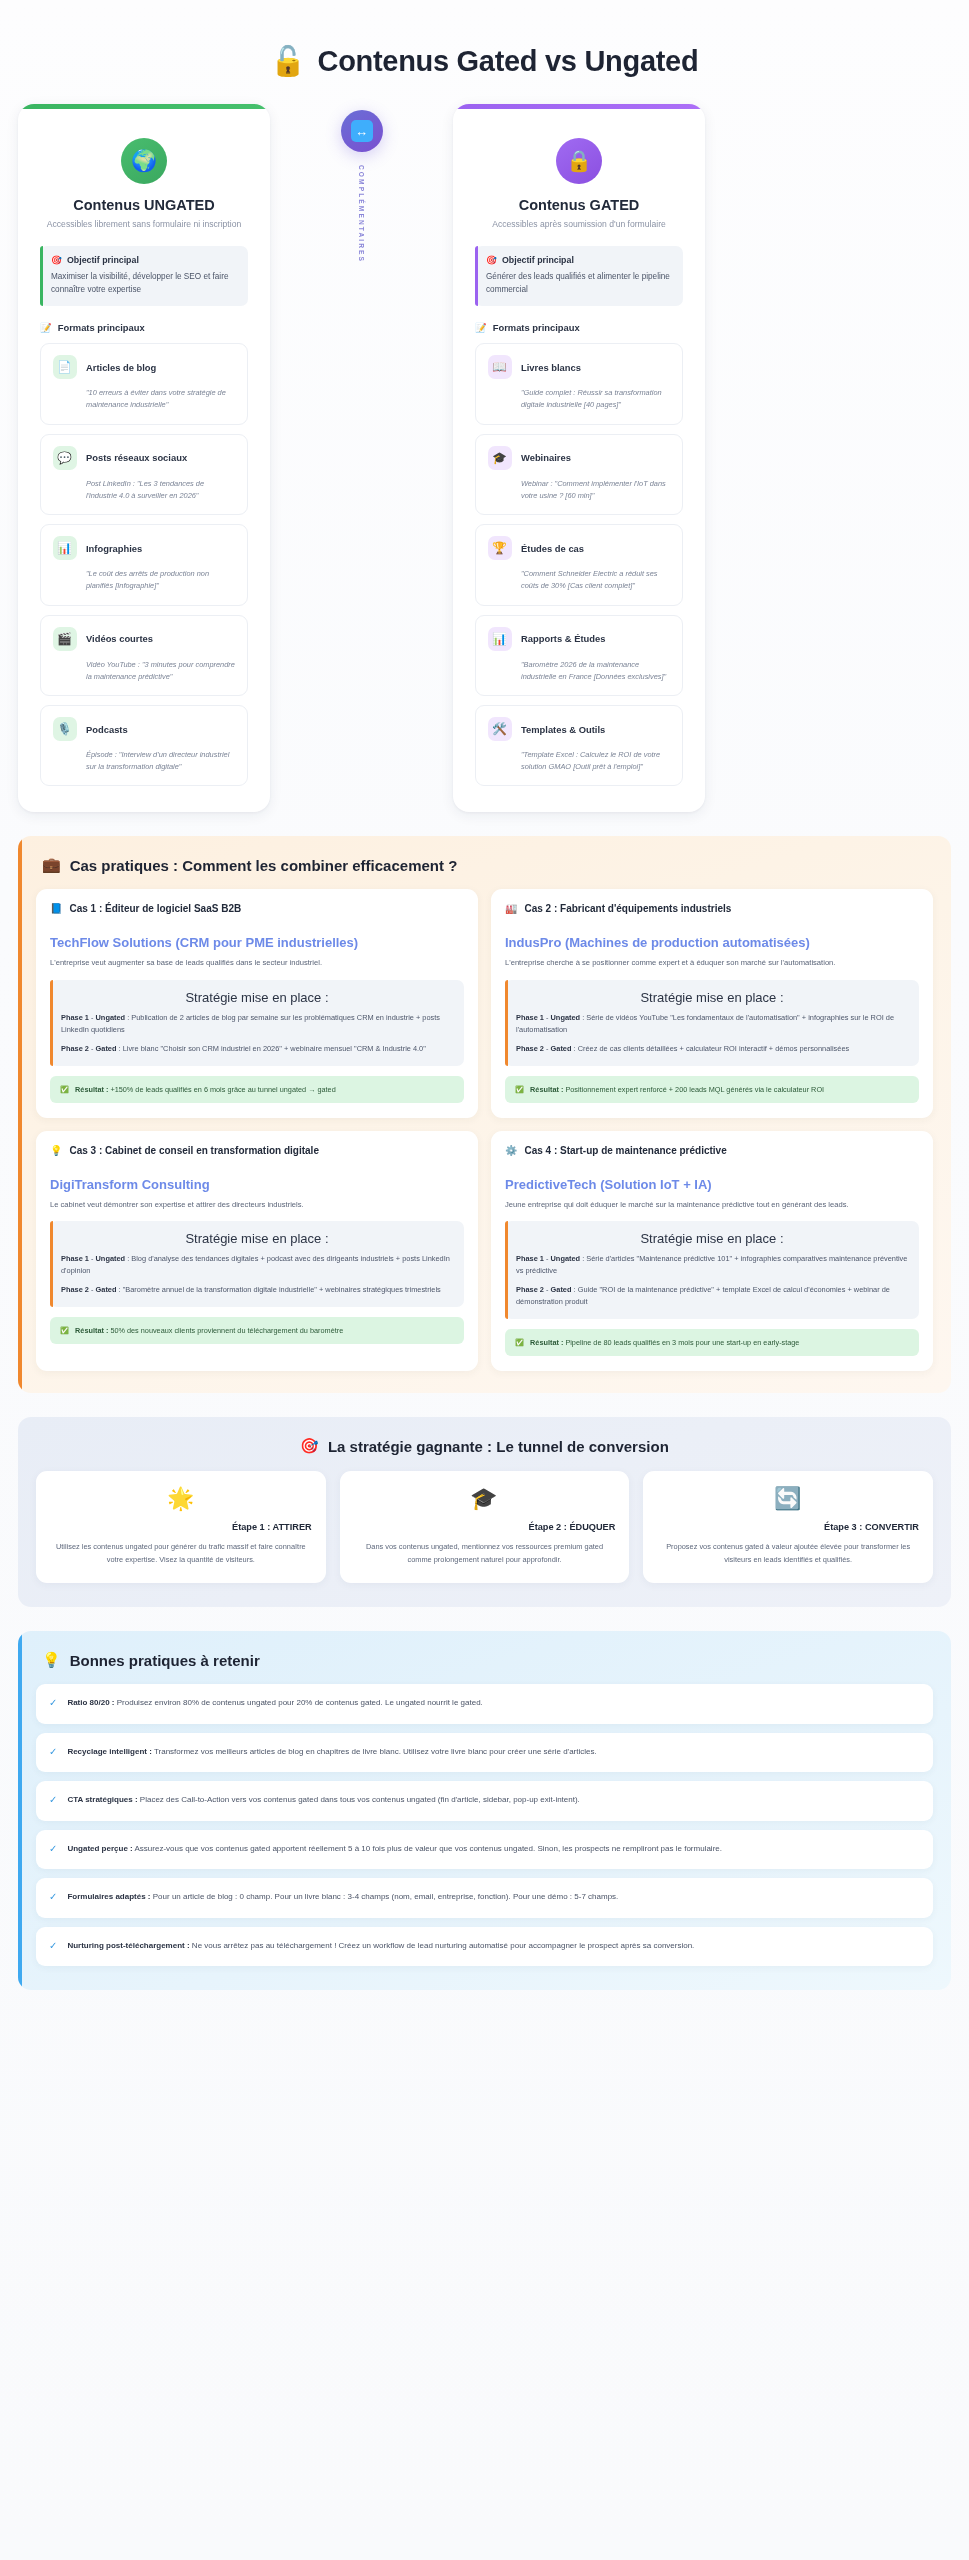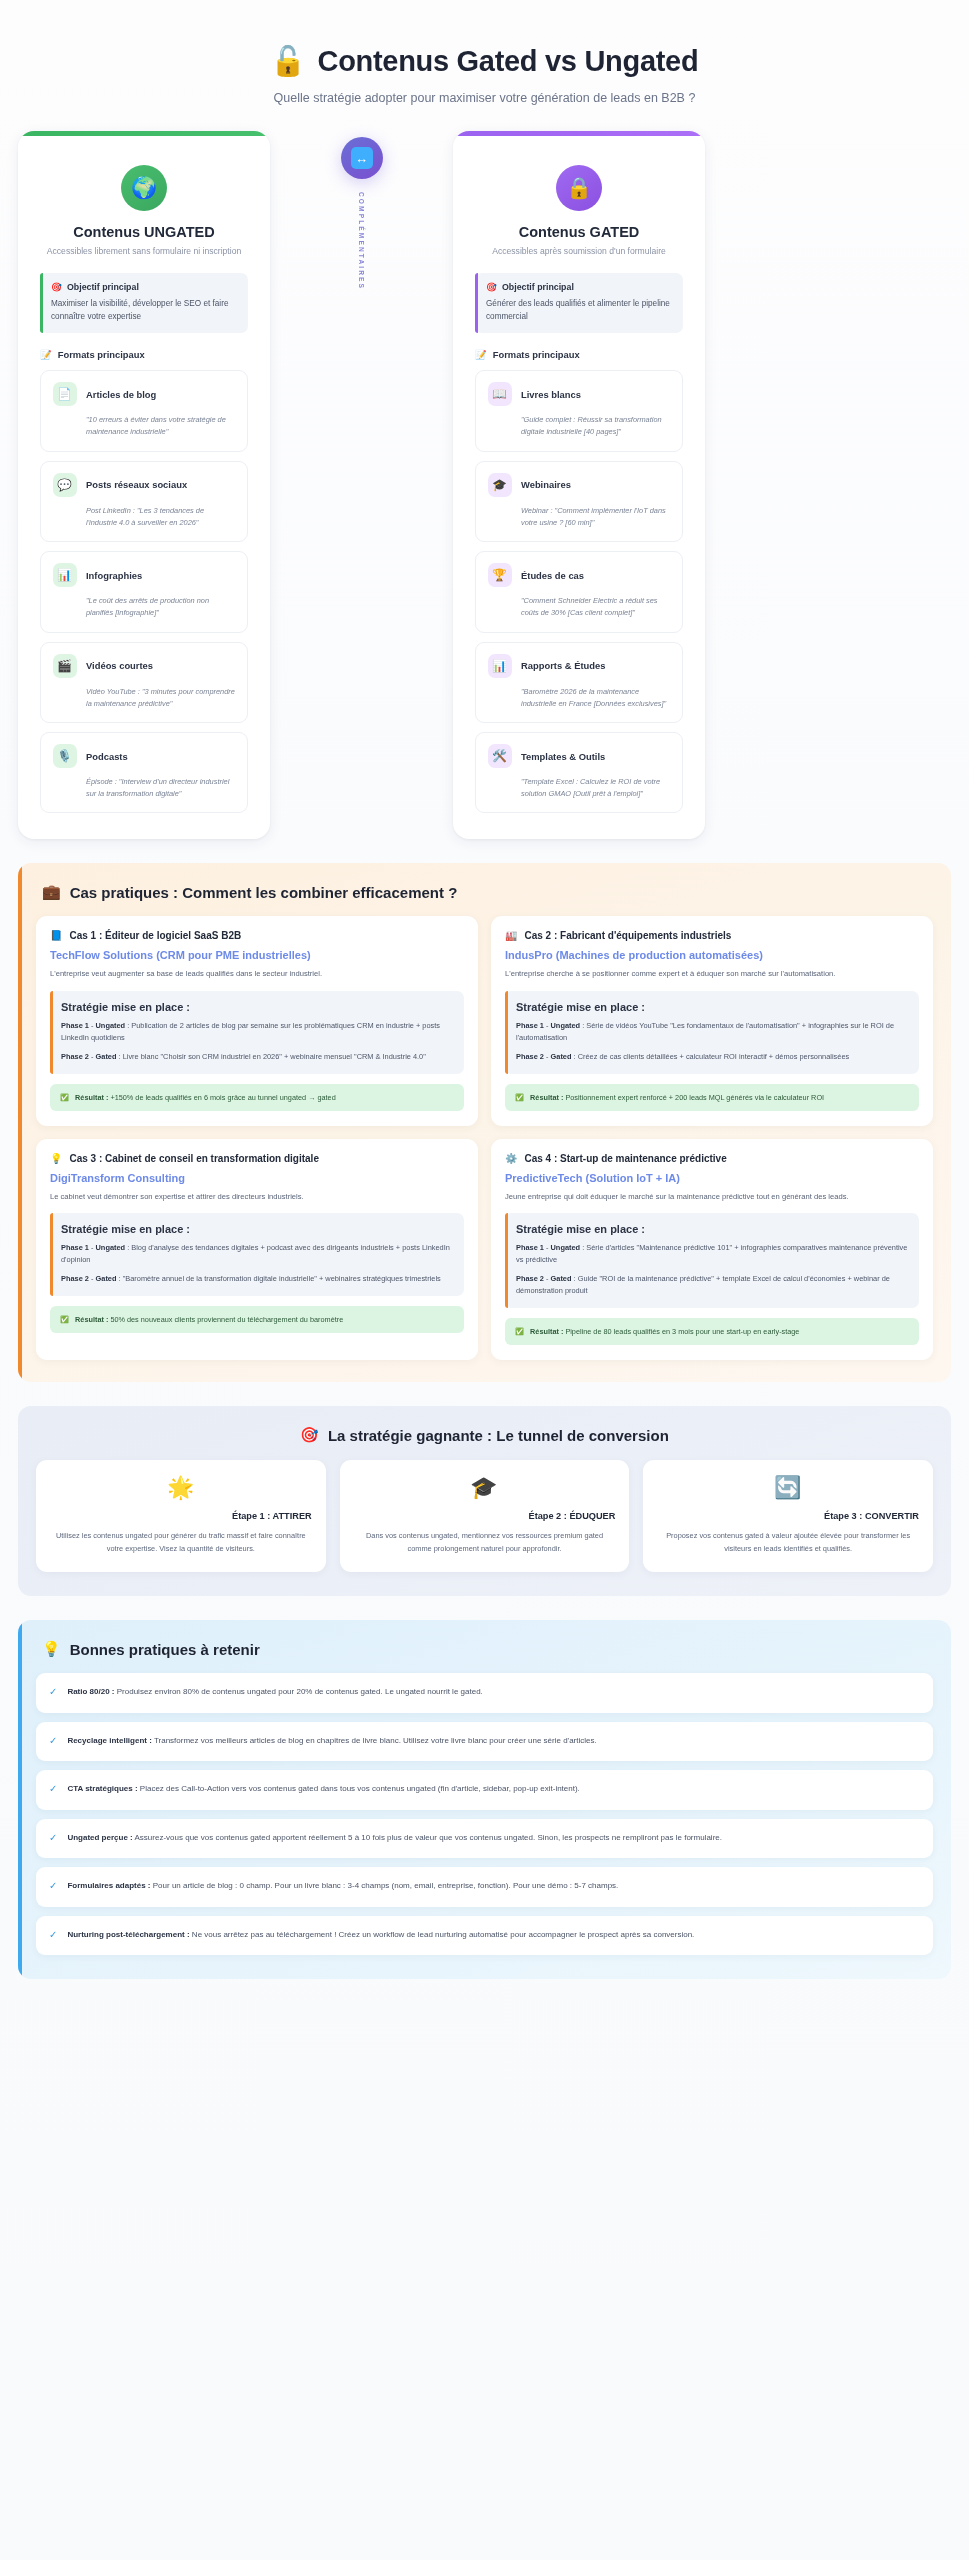--- a/index.html
+++ b/index.html
@@ -126,31 +126,31 @@
   .sec-h2 {
     font-size: 15px; font-weight: 700; color:#1e2433; display:flex; align-items:center; gap:9px;
     margin-bottom: 15px; padding-left: 6px;
   }
   .cases-grid { display:grid; grid-template-columns: 1fr 1fr; gap: 13px; }
   .case-card {
     background:#fff; border-radius: 11px; padding: 14px 14px 15px 14px;
     box-shadow: 0 2px 8px rgba(60,50,30,.05);
   }
   .case-title { font-size: 10px; font-weight: 700; color:#222a3a; display:flex; gap:7px; align-items:center; }
-  .case-company { margin-top: 8px; font-size: 11px; font-weight: 600; color:#6d8ae8; }
+  .case-company { margin-top: 21px; font-size: 13px; font-weight: 600; color:#6d8ae8; }
   .case-desc { margin-top: 7px; font-size: 7.6px; color:#5a6478; line-height: 1.6; }
   .strategy {
     margin-top: 10px; background:#f1f4f8; border-radius: 7px; padding: 10px 11px 11px 11px;
     position: relative;
   }
   .strategy::before{
     content:""; position:absolute; left:0; top:0; bottom:0; width:3px;
     background:#f0882e; border-radius: 7px 0 0 7px;
   }
-  .strategy-h { font-size: 11px; font-weight: 700; color:#2b3344; }
+  .strategy-h { font-size: 13px; font-weight: 400; color:#2b3344;text-align:center; }
   .phase { margin-top: 7px; font-size: 7.4px; color:#4d566a; line-height: 1.62; }
   .phase b { color:#2b3344; font-weight: 700; }
   .result {
     margin-top: 10px; background:#dcf5e2; border-radius: 6px; padding: 8px 10px;
     font-size: 7.3px; color:#2c5a38; line-height: 1.55; display:flex; gap:6px; align-items:flex-start;
   }
   .result b { font-weight: 700; }
 
   
   .section-tunnel {
@@ -188,21 +188,20 @@
 </head>
 <body>
 
 <div class="page">
 
   <div class="hero">
     <h1>
       <span>🔓</span>
       <span>Contenus Gated vs Ungated</span>
     </h1>
-    <div class="sub">Quelle stratégie adopter pour maximiser votre génération de leads en B2B ?</div>
   </div>
 
   <div class="compare">
 
     <div class="col-card ungated">
       <div class="badge-circle green">🌍</div>
       <div class="col-title">Contenus UNGATED</div>
       <div class="col-sub">Accessibles librement sans formulaire ni inscription</div>
 
       <div class="goal green">

